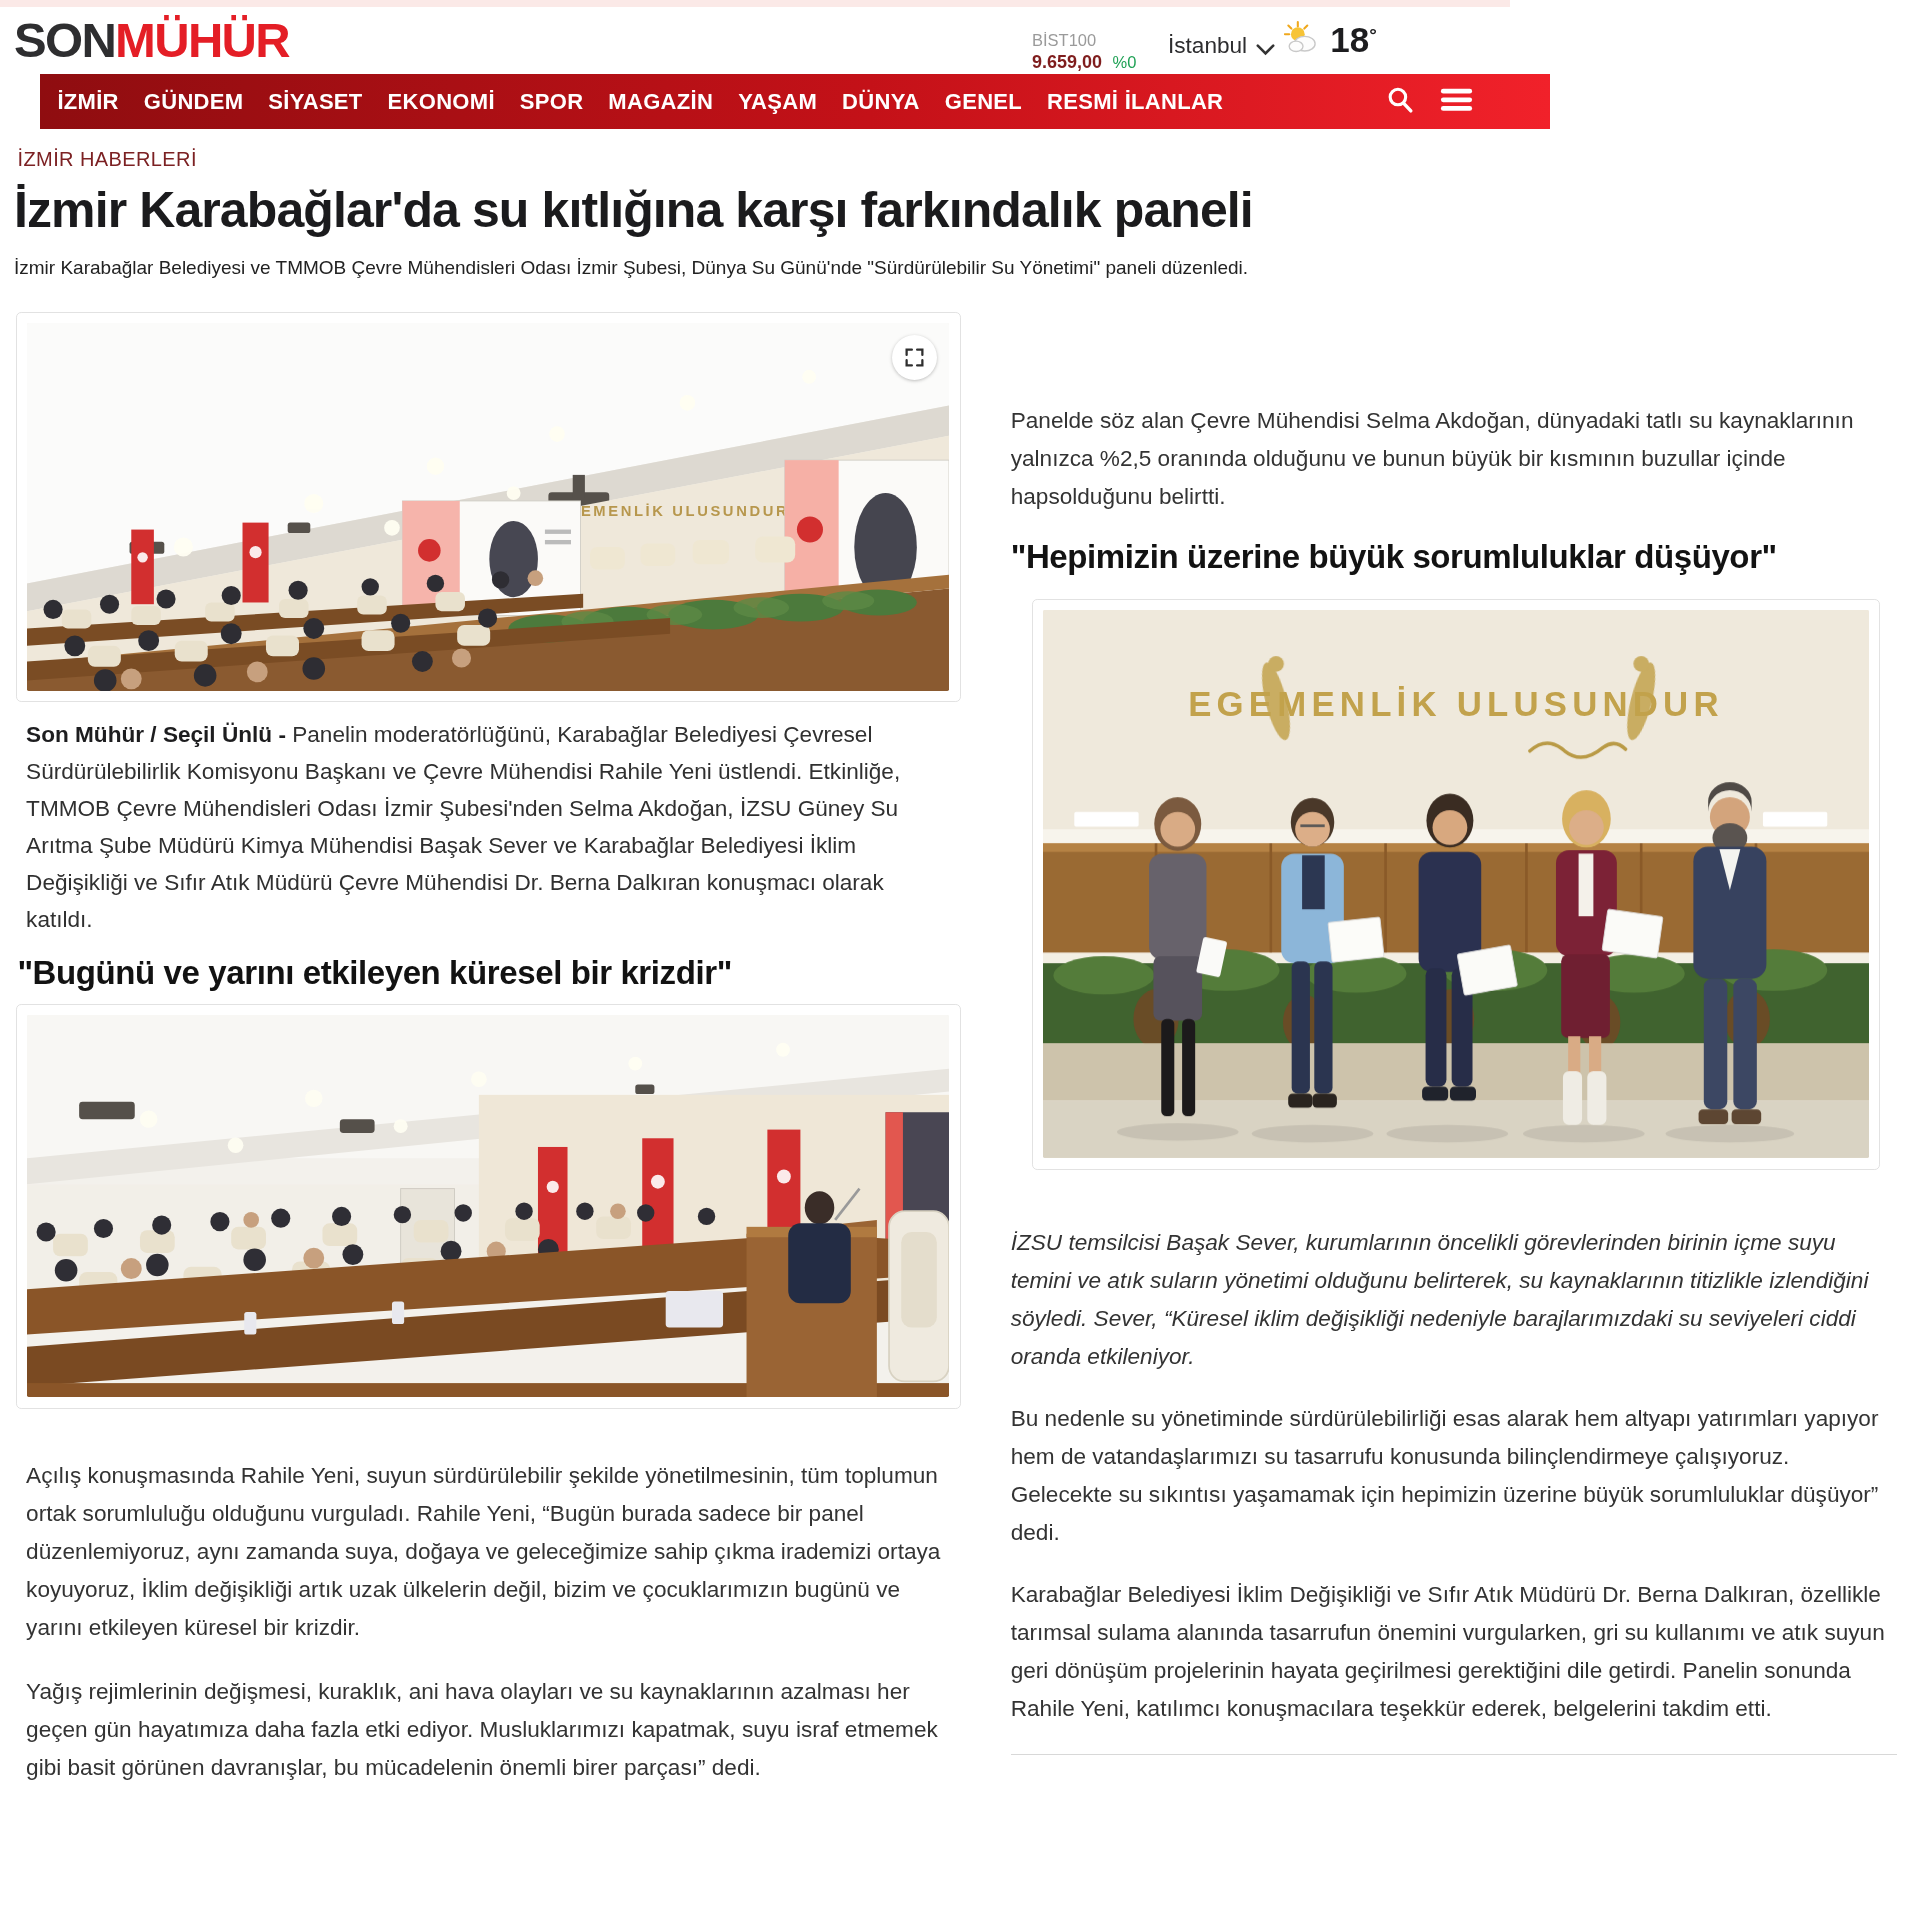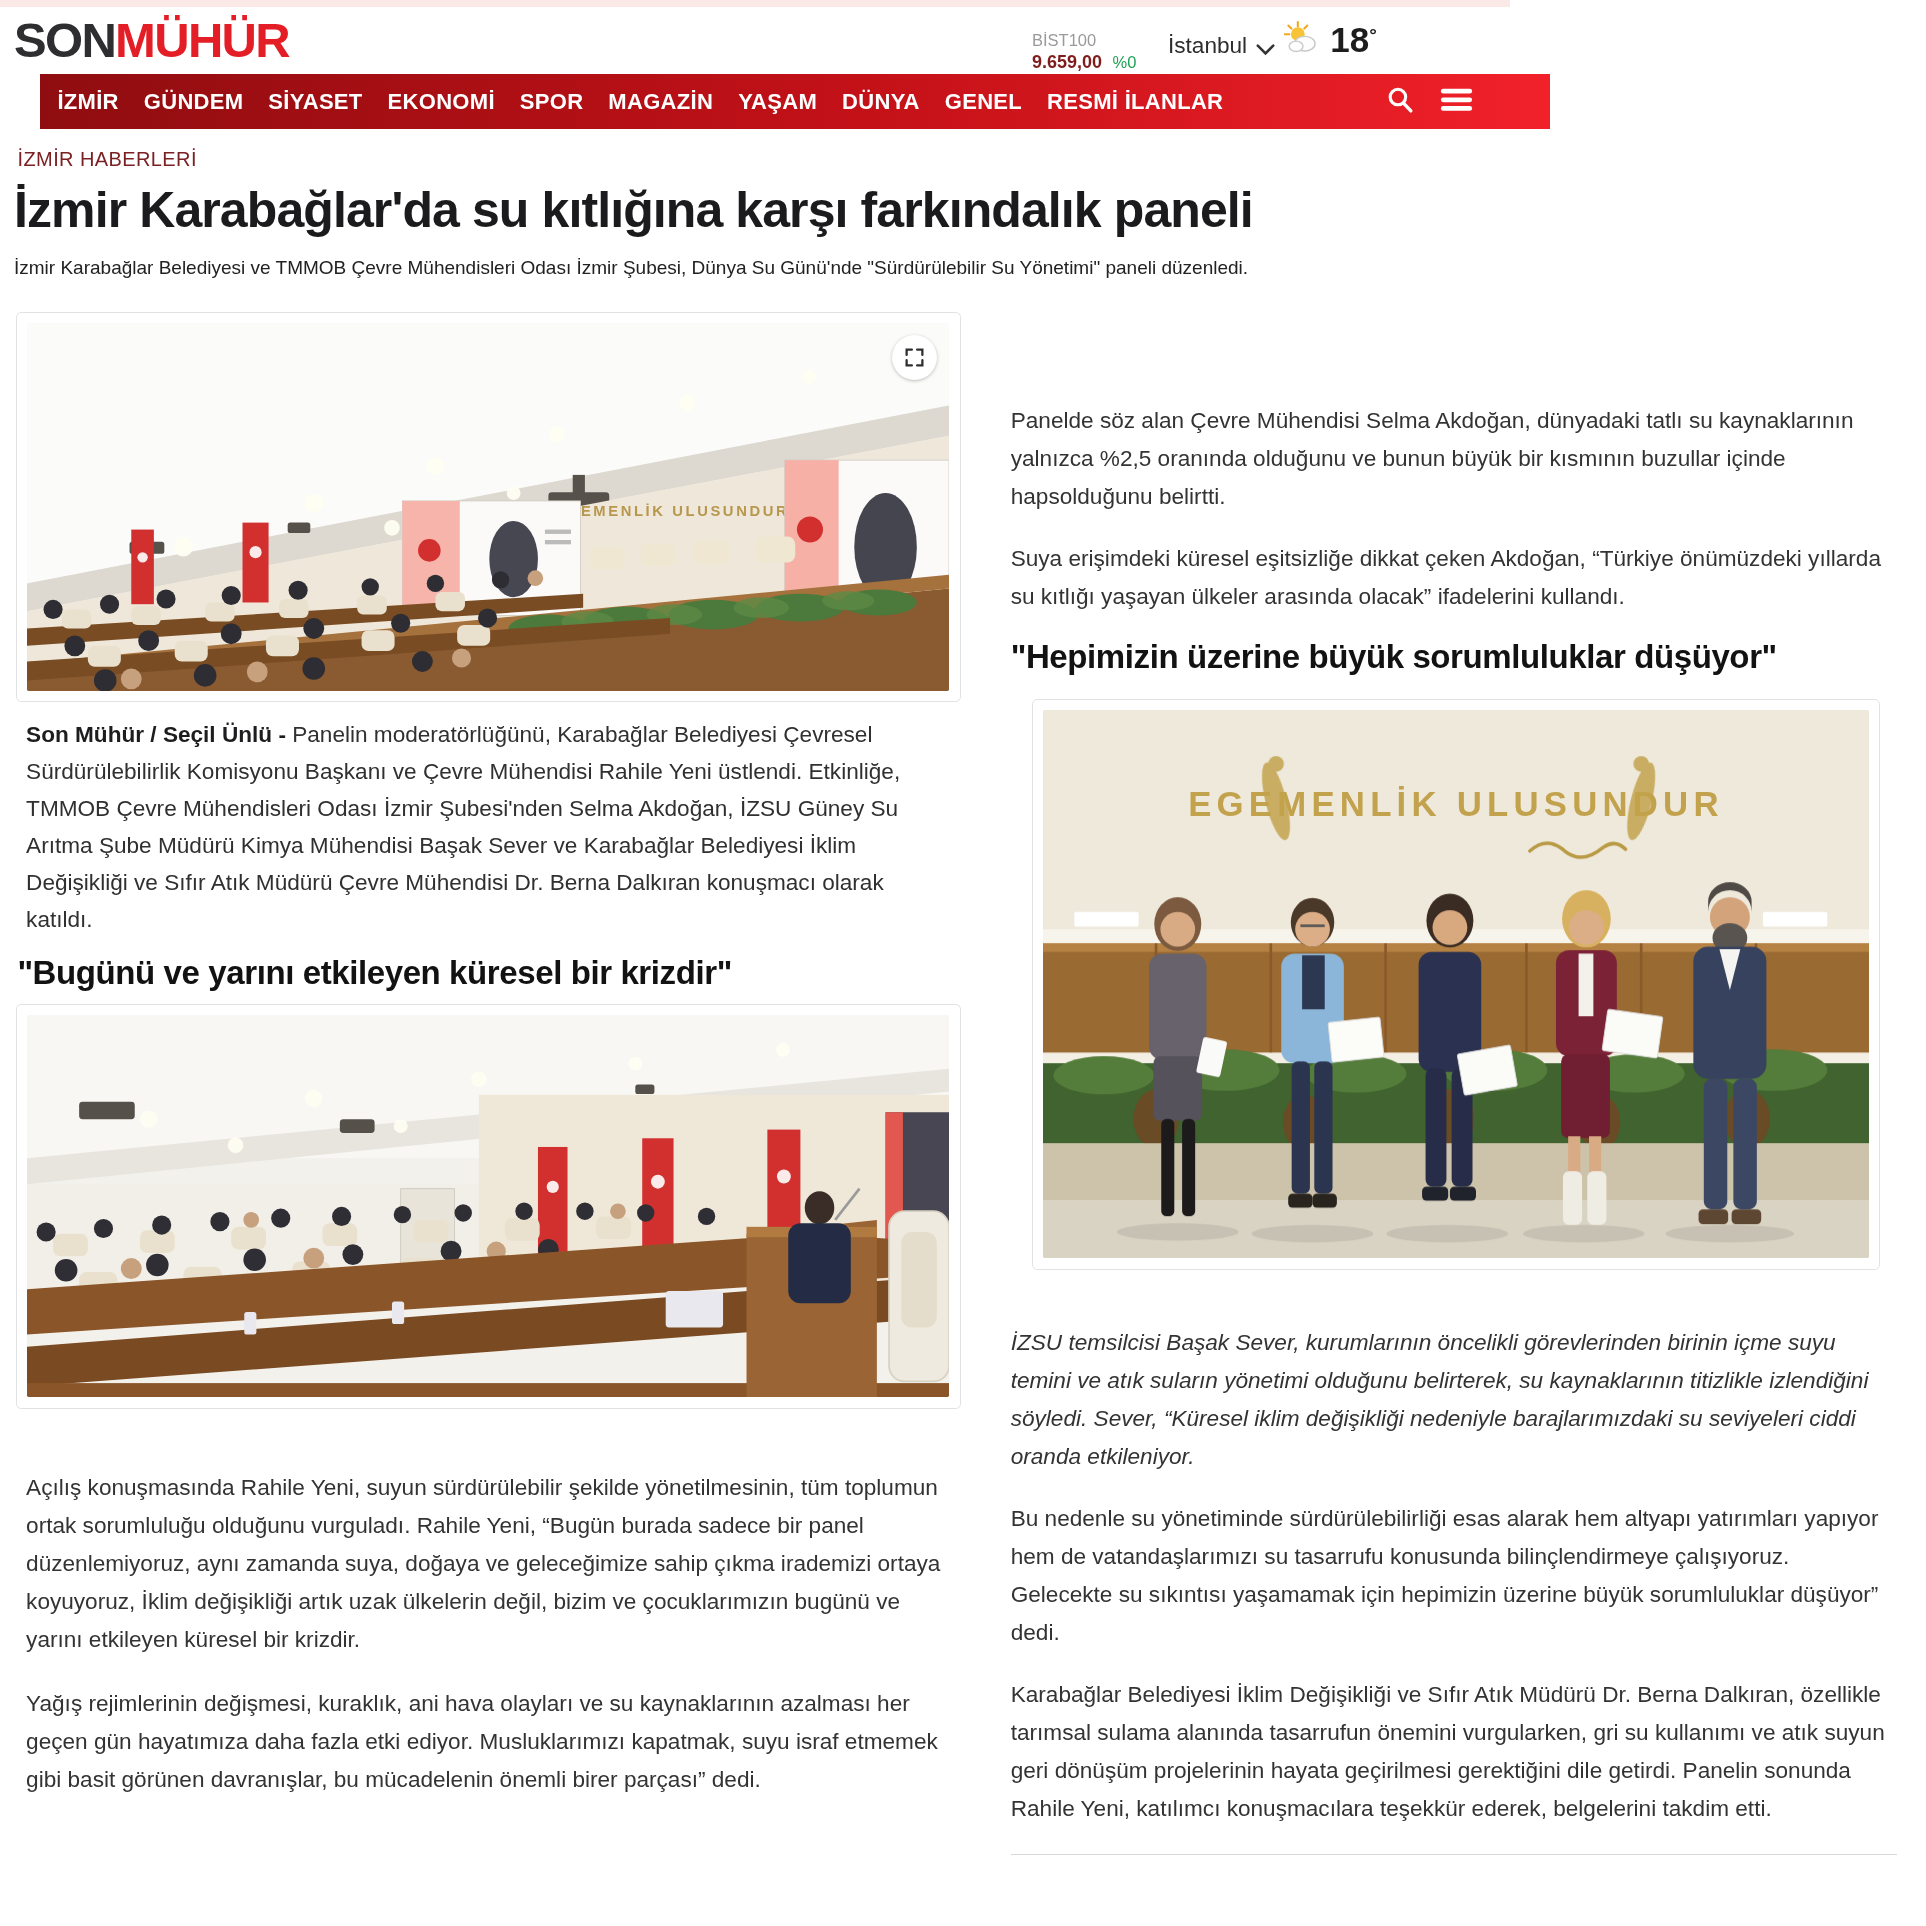--- a/index.html
+++ b/index.html
@@ -42,21 +42,21 @@
   .photo-frame { border:0.9px solid #e2e2e2; border-radius:5.2px; padding:10.4px; background:#fff; position:relative; }
   .photo-frame svg { display:block; border-radius:1.7px; }
   .expand-btn { position:absolute; top:22.6px; right:22.6px; width:45px; height:45px; border-radius:50%; background:#fff;
                 display:flex; align-items:center; justify-content:center; cursor:pointer; box-shadow:0 0.9px 3.5px rgba(0,0,0,.25); }
 
   .caption { margin:14px 0 0 10.4px; width:924px; font-size:22.6px; line-height:37px; color:#303030; }
   .caption b { color:#1d1d1f; }
   .subhead { margin:15.6px 0 0 1.7px; font-size:33px; font-weight:bold; color:#121212; letter-spacing:-0.4px; }
   .fig2 { margin-top:12px; }
   .bpar { margin:26px 0 0 10.4px; font-size:22.6px; line-height:38px; color:#333; }
-  .bpar.first { margin-top:60px; }
+  .bpar.first { margin-top:48px; }
 
   .rpar { font-size:22.6px; line-height:38px; color:#333; }
   .rpar.p2 { margin-top:24px; }
   .rsubhead { margin-top:22.6px; font-size:33px; font-weight:bold; color:#121212; letter-spacing:-0.4px; }
   .fig3 { margin-top:22.6px; margin-left:21px; width:848px; }
   .rpar.p3 { margin-top:54px;font-style:italic; }
   .rpar.p4, .rpar.p5 { margin-top:24px; }
   .divider { border-top:0.9px solid #d8d8d8; margin-top:26px; }
 </style>
 </head>
@@ -369,21 +369,20 @@
             </g>
         </svg>
       </div>
 
       <p class="bpar first">Açılış konuşmasında Rahile Yeni, suyun sürdürülebilir şekilde yönetilmesinin, tüm toplumun ortak sorumluluğu olduğunu vurguladı. Rahile Yeni, “Bugün burada sadece bir panel düzenlemiyoruz, aynı zamanda suya, doğaya ve geleceğimize sahip çıkma irademizi ortaya koyuyoruz, İklim değişikliği artık uzak ülkelerin değil, bizim ve çocuklarımızın bugünü ve yarını etkileyen küresel bir krizdir.</p>
       <p class="bpar">Yağış rejimlerinin değişmesi, kuraklık, ani hava olayları ve su kaynaklarının azalması her geçen gün hayatımıza daha fazla etki ediyor. Musluklarımızı kapatmak, suyu israf etmemek gibi basit görünen davranışlar, bu mücadelenin önemli birer parçası” dedi.</p>
     </div>
 
     <div class="col-right">
       <p class="rpar">Panelde söz alan Çevre Mühendisi Selma Akdoğan, dünyadaki tatlı su kaynaklarının yalnızca %2,5 oranında olduğunu ve bunun büyük bir kısmının buzullar içinde hapsolduğunu belirtti.</p>
-      <p class="rpar p2">Suya erişimdeki küresel eşitsizliğe dikkat çeken Akdoğan, “Türkiye önümüzdeki yıllarda su kıtlığı yaşayan ülkeler arasında olacak” ifadelerini kullandı.</p>
 
       <h2 class="rsubhead">"Hepimizin üzerine büyük sorumluluklar düşüyor"</h2>
 
       <div class="photo-frame fig3">
         <svg width="826" height="548" viewBox="0 0 950 630" preserveAspectRatio="none">
           <rect width="950" height="630" fill="#f0ebdf"></rect>
           <rect width="950" height="260" fill="#efe9dc"></rect>
           <text x="475" y="122" font-size="40" font-weight="bold" letter-spacing="6" fill="#c2a24c" text-anchor="middle">EGEMENLİK ULUSUNDUR</text>
           <g fill="#c2a24c" opacity=".85">
             <ellipse cx="268" cy="105" rx="12" ry="46" transform="rotate(-14 268 105)"></ellipse>

